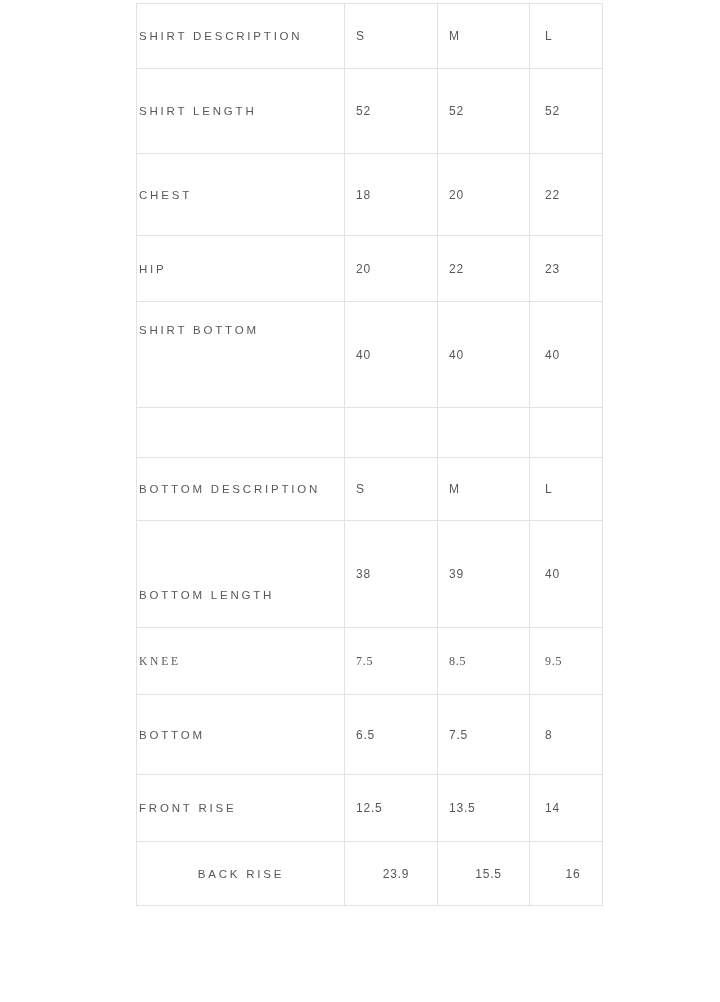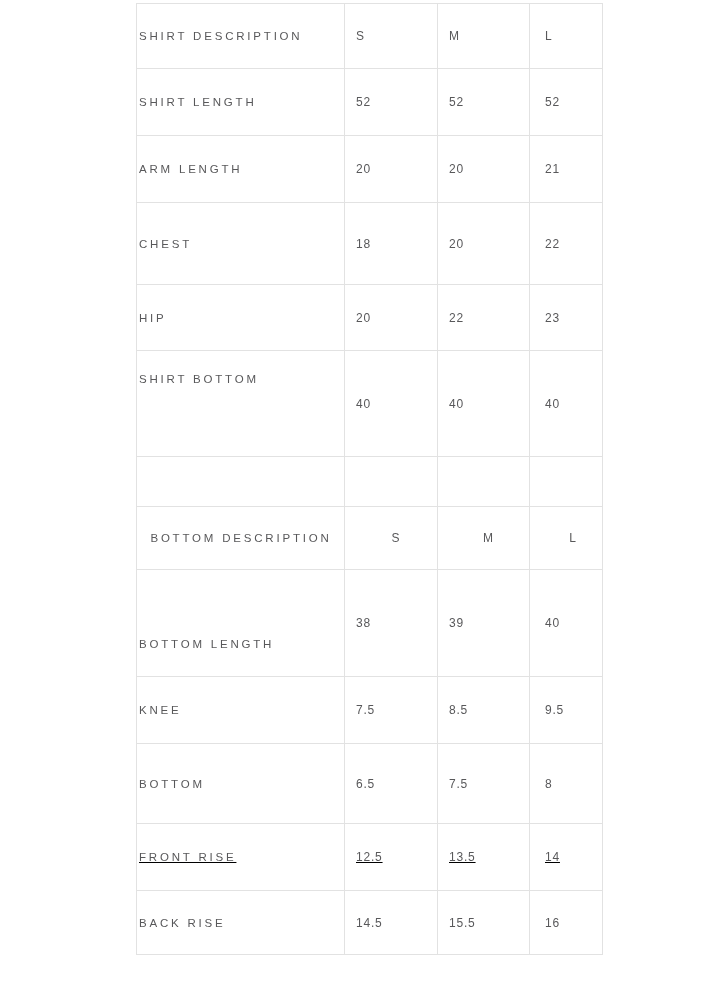--- a/index.html
+++ b/index.html
@@ -76,31 +76,25 @@
         <col style="width: 92px;">
         <col style="width: 73px;">
       </colgroup>
     <tbody>
         <tr style="height: 65px;">
           <td class="label-cell valign-middle">SHIRT DESCRIPTION</td>
           <td class="value-cell">S</td>
           <td class="value-cell">M</td>
           <td class="value-cell last">L</td>
         </tr>
-        <tr style="height: 67px;">
+        <tr style="height: 85px;">
           <td class="label-cell valign-middle">SHIRT LENGTH</td>
           <td class="value-cell">52</td>
           <td class="value-cell">52</td>
           <td class="value-cell last">52</td>
-        </tr>
-        <tr style="height: 67px;">
-          <td class="label-cell valign-middle">ARM LENGTH</td>
-          <td class="value-cell">20</td>
-          <td class="value-cell">20</td>
-          <td class="value-cell last">21</td>
         </tr>
         <tr style="height: 82px;">
           <td class="label-cell valign-middle">CHEST</td>
           <td class="value-cell">18</td>
           <td class="value-cell">20</td>
           <td class="value-cell last">22</td>
         </tr>
         <tr style="height: 66px;">
           <td class="label-cell valign-middle">HIP</td>
           <td class="value-cell">20</td>
@@ -112,51 +106,51 @@
           <td class="value-cell">40</td>
           <td class="value-cell">40</td>
           <td class="value-cell last">40</td>
         </tr>
         <tr style="height: 50px;">
           <td class="label-cell valign-middle"></td>
           <td class="value-cell"></td>
           <td class="value-cell"></td>
           <td class="value-cell last"></td>
         </tr>
-        <tr style="height: 63px; text-align: center;">
+        <tr style="height: 63px;">
           <td class="label-cell valign-middle">BOTTOM DESCRIPTION</td>
           <td class="value-cell">S</td>
           <td class="value-cell">M</td>
           <td class="value-cell last">L</td>
         </tr>
         <tr style="height: 107px;">
           <td class="label-cell valign-bottom">BOTTOM LENGTH</td>
           <td class="value-cell">38</td>
           <td class="value-cell">39</td>
           <td class="value-cell last">40</td>
         </tr>
-        <tr style="height: 67px;">
+        <tr style="height: 67px; font-family: Liberation Serif, serif;">
           <td class="label-cell valign-middle">KNEE</td>
           <td class="value-cell">7.5</td>
           <td class="value-cell">8.5</td>
           <td class="value-cell last">9.5</td>
         </tr>
         <tr style="height: 80px;">
           <td class="label-cell valign-middle">BOTTOM</td>
           <td class="value-cell">6.5</td>
           <td class="value-cell">7.5</td>
           <td class="value-cell last">8</td>
         </tr>
-        <tr style="height: 67px; text-decoration: underline;">
+        <tr style="height: 67px;">
           <td class="label-cell valign-middle">FRONT RISE</td>
           <td class="value-cell">12.5</td>
           <td class="value-cell">13.5</td>
           <td class="value-cell last">14</td>
         </tr>
-        <tr style="height: 64px;">
+        <tr style="height: 64px; text-align: center;">
           <td class="label-cell valign-middle">BACK RISE</td>
-          <td class="value-cell">14.5</td>
+          <td class="value-cell">23.9</td>
           <td class="value-cell">15.5</td>
           <td class="value-cell last">16</td>
         </tr>
       </tbody>
   </table>
 </div>
 
 </body></html>

